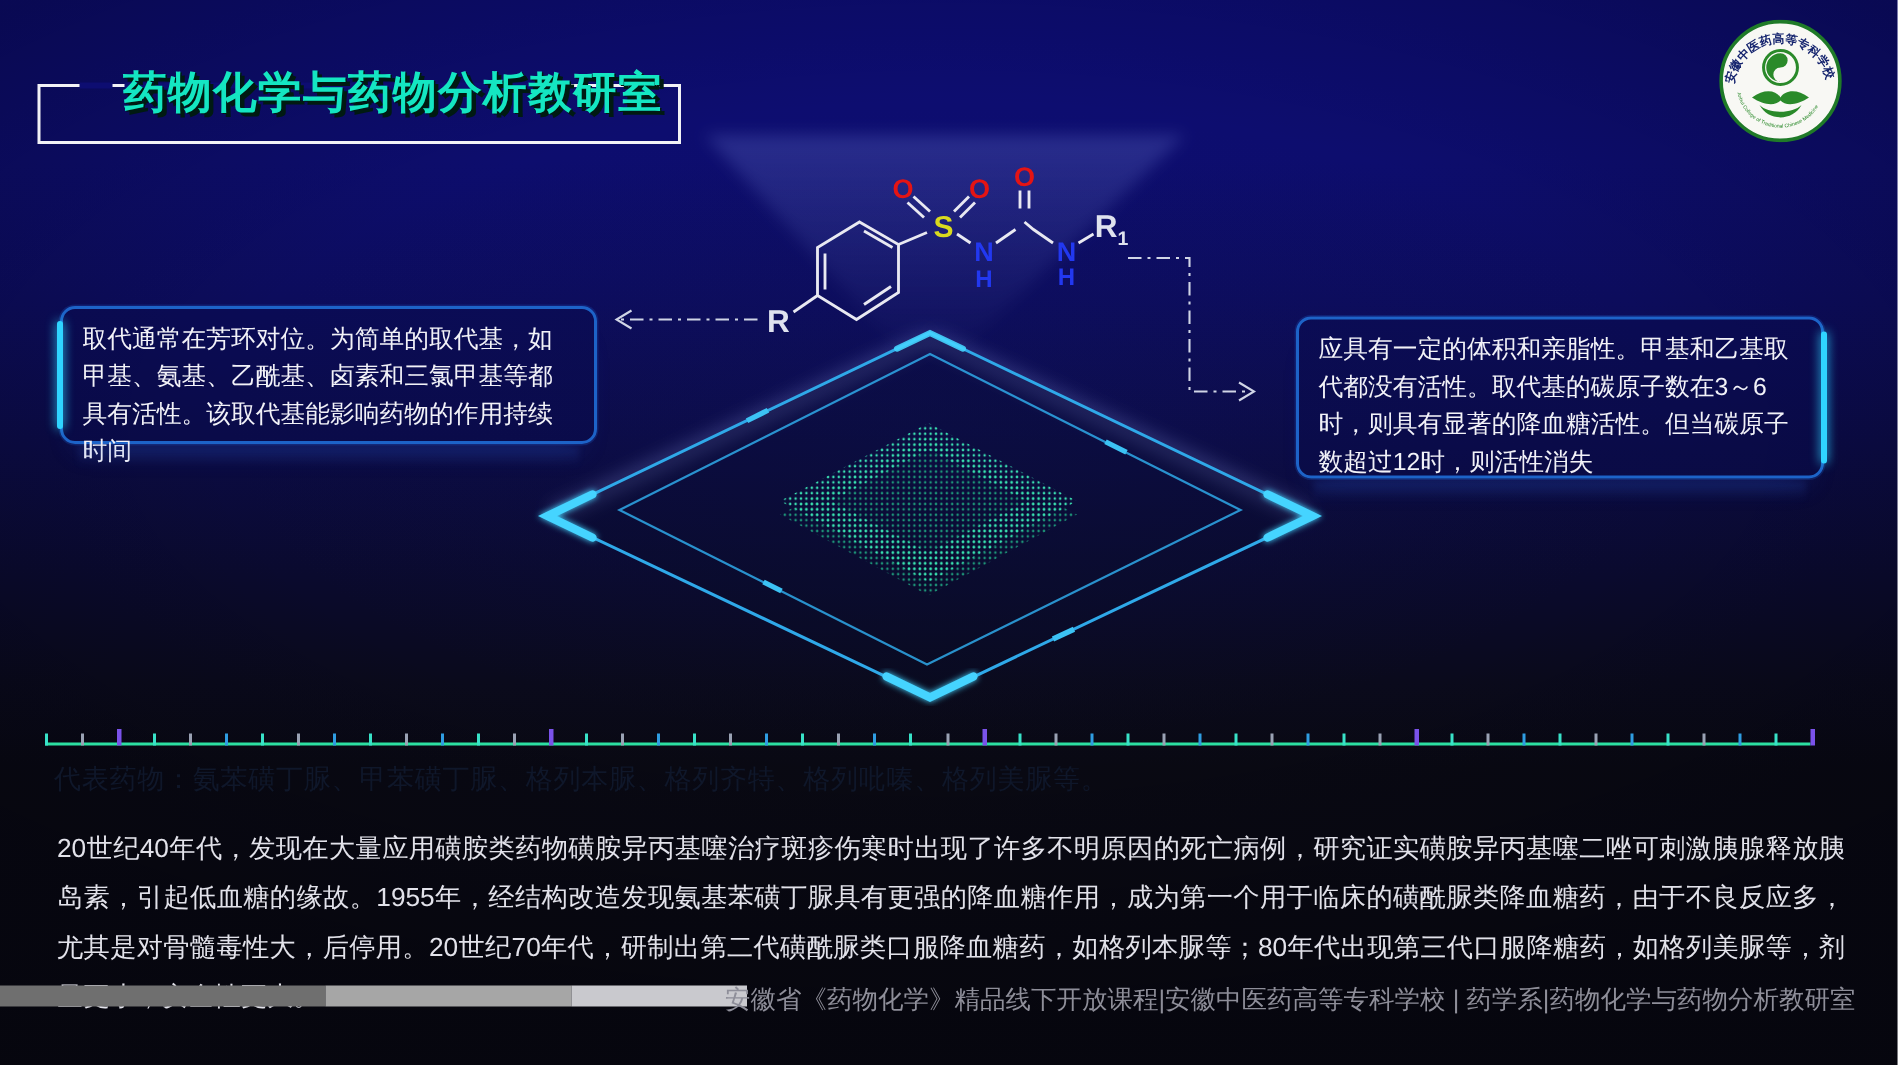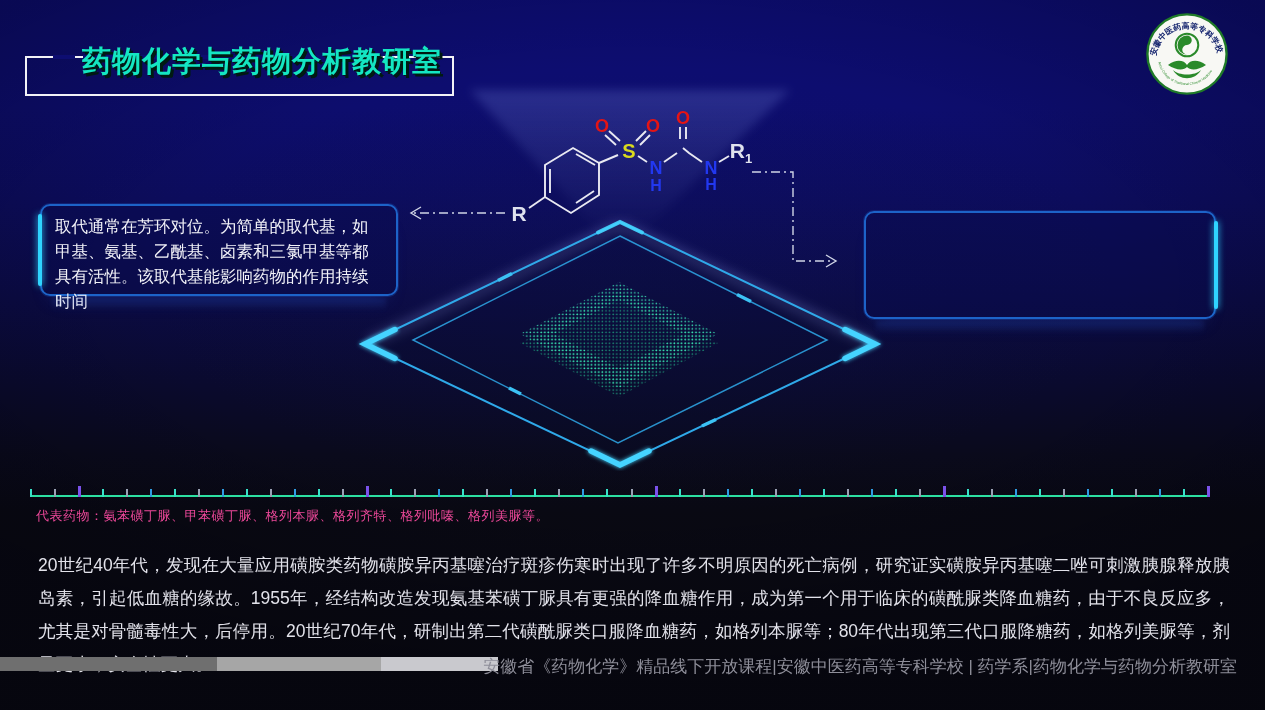--- a/index.html
+++ b/index.html
@@ -30,21 +30,21 @@
   .callout .accent{position:absolute;top:8px;bottom:8px;width:4px;background:#2fd4ff;border-radius:2px;box-shadow:0 0 7px #2fd4ff;}
   .callout-left{left:40px;top:204px;width:358px;height:92px;}
   .callout-left .accent{left:-4px;}
   .callout-right{left:864px;top:211px;width:352px;height:108px;}
   .callout-right .accent{right:-4px;}
   
   .ruler{position:absolute;left:30px;top:495px;width:1177px;height:0;border-top:2px solid #2ce0a2;z-index:2;}
   .ruler .tick{position:absolute;top:-8px;width:2px;height:8px;}
   .ruler .tick.tall{top:-11px;height:11px;width:3px;}
   
-  .reps{position:absolute;left:36px;top:507px;z-index:2;font-size:13px;color:#ec4899;letter-spacing:0.5px;}
+  .reps{position:absolute;left:36px;top:507px;z-index:2;font-size:18px;color:#0f172a;letter-spacing:0.5px;}
   .history{position:absolute;left:38px;top:549px;width:1192px;z-index:2;font-size:17.5px;line-height:33px;
     color:#e2e2ea;text-align:justify;}
   
   .progress{position:absolute;left:0;top:657px;height:14px;display:flex;z-index:2;}
   .prog-seg{height:100%;}
   .prog-seg:nth-child(1){width:217px;}
   .prog-seg:nth-child(2){width:164px;}
   .prog-seg:nth-child(3){width:117px;}
   .footer-text{position:absolute;right:28px;top:655px;z-index:2;font-size:17px;color:#8e8e99;font-weight:500;}
 </style>
@@ -170,20 +170,21 @@
     <path d="M27,57 C33,63 49,63 55,57 C49,68 33,68 27,57 Z"></path>
   </g>
 </svg>
 
 <div class="callout callout-left">
   <span class="accent"></span>
   <span>取代通常在芳环对位。为简单的取代基，如甲基、氨基、乙酰基、卤素和三氯甲基等都具有活性。该取代基能影响药物的作用持续时间</span>
 </div>
 <div class="callout callout-right">
   <span class="accent"></span>
+  <span>应具有一定的体积和亲脂性。甲基和乙基取代都没有活性。取代基的碳原子数在3～6时，则具有显著的降血糖活性。但当碳原子数超过12时，则活性消失</span>
 </div>
 
 <div class="ruler">
     <span class="tick" style="left: 0px; background: rgb(56, 226, 200);"></span>
     <span class="tick" style="left: 24px; background: rgb(154, 162, 180);"></span>
     <span class="tick tall" style="left: 48px; background: rgb(122, 82, 234);"></span>
     <span class="tick" style="left: 72px; background: rgb(56, 226, 200);"></span>
     <span class="tick" style="left: 96px; background: rgb(154, 162, 180);"></span>
     <span class="tick" style="left: 120px; background: rgb(47, 157, 226);"></span>
     <span class="tick" style="left: 144px; background: rgb(56, 226, 200);"></span>

